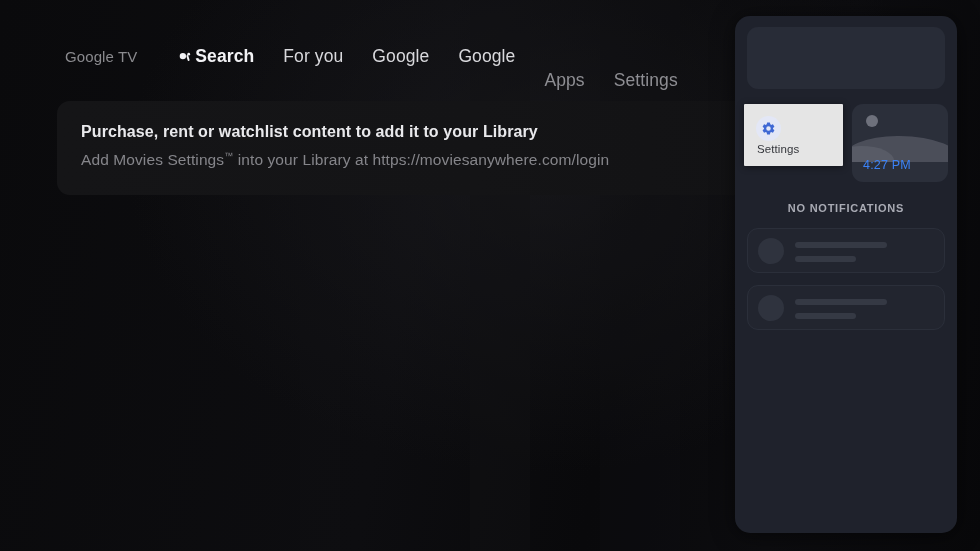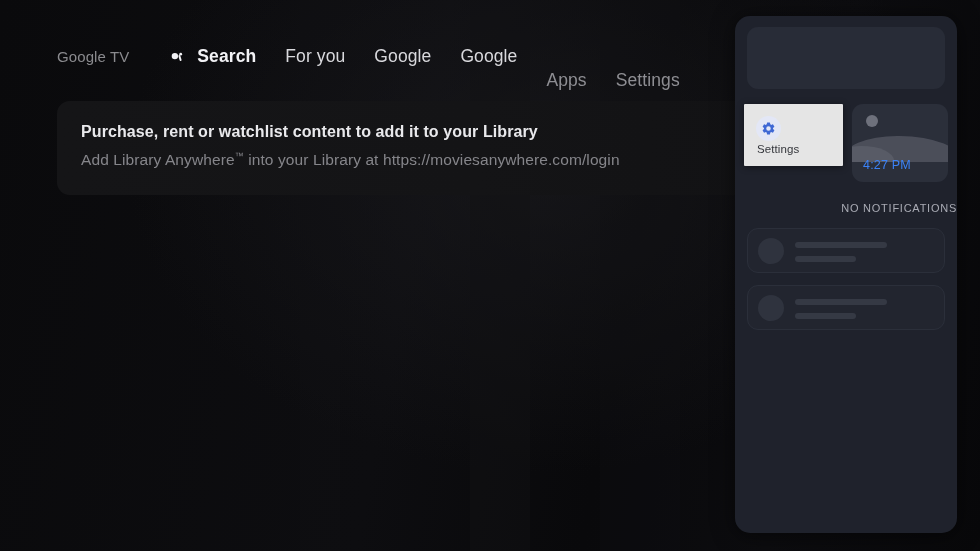--- a/index.html
+++ b/index.html
@@ -18,21 +18,21 @@
     background:
       radial-gradient(ellipse 60% 80% at 55% 30%, rgba(30,30,34,0.55) 0%, rgba(10,10,12,0) 70%),
       linear-gradient(100deg, #0a0a0c 0%, #0d0d10 42%, #09090b 63%, #0c0c0f 80%, #08080a 100%);
   }
 
   
   .bg-band { position:absolute; top:0; bottom:0; background:#111114; opacity:.5; }
 
   
   #topnav {
-    position:absolute; left:0; top:38px;
+    position:absolute; left:8px; top:38px;
     display:flex; align-items:center;
     height:36px;
     padding-left:57px;
   }
   .nav-logo {
     font-size:15px;
     color:#8a8a8e;
     letter-spacing:.1px;
     margin-right:41px;
     white-space:nowrap;
@@ -41,21 +41,21 @@
     font-size:17.5px;
     color:#d9d9dd;
     margin-right:29px;
     white-space:nowrap;
     letter-spacing:.1px;
   }
   .nav-item.dim   { color:#8e8e93;margin-top:48px; }
   .nav-item.focus {
     color:#f2f2f5;
     font-weight:bold;
-    display:flex; align-items:center; gap:12px;
+    display:flex; align-items:center; gap:2px;
   }
   .search-glyph {
     display:inline-block;
     width:15px; height:15px;
     position:relative; top:1px;
     flex:0 0 auto;
   }
 
   
   #banner {
@@ -153,24 +153,25 @@
   }
   .tile-clock .tile-label {
     position:absolute; left:11px; bottom:10px;
     font-size:12.5px; color:#3b82f6;
     letter-spacing:.2px;
   }
 
   
   .no-notif {
     position:absolute; left:0; right:0; top:186px;
-    text-align:right;
+    text-align:center;
     font-size:11px;
     letter-spacing:.75px;
     color:#a9abb4;
+    font-weight:bold;
   }
 
   
   .notif-card {
     position:absolute; left:12px;
     width:198px; height:45px;
     background:#22252f;
     border:1px solid #2b2f3a;
     border-radius:11px;
   }
@@ -216,21 +217,21 @@
 
     <div class="nav-item">For you</div>
     <div class="nav-item">Google</div>
     <div class="nav-item">Google</div>
     <div class="nav-item dim">Apps</div>
     <div class="nav-item dim">Settings</div>
   </div>
 
   <div id="banner">
     <div class="title">Purchase, rent or watchlist content to add it to your Library</div>
-    <div class="subtitle"><span>Add Library Anywhere</span><sup>™</sup><span> into your Library at https://moviesanywhere.com/login</span></div>
+    <div class="subtitle"><span>Add Movies Settings</span><sup>™</sup><span> into your Library at https://moviesanywhere.com/login</span></div>
   </div>
 
   <div id="panel">
 
     <div class="panel-top-card"></div>
 
     <div class="tiles">
 
       <div class="tile-settings">
         <span class="gear-wrap">

